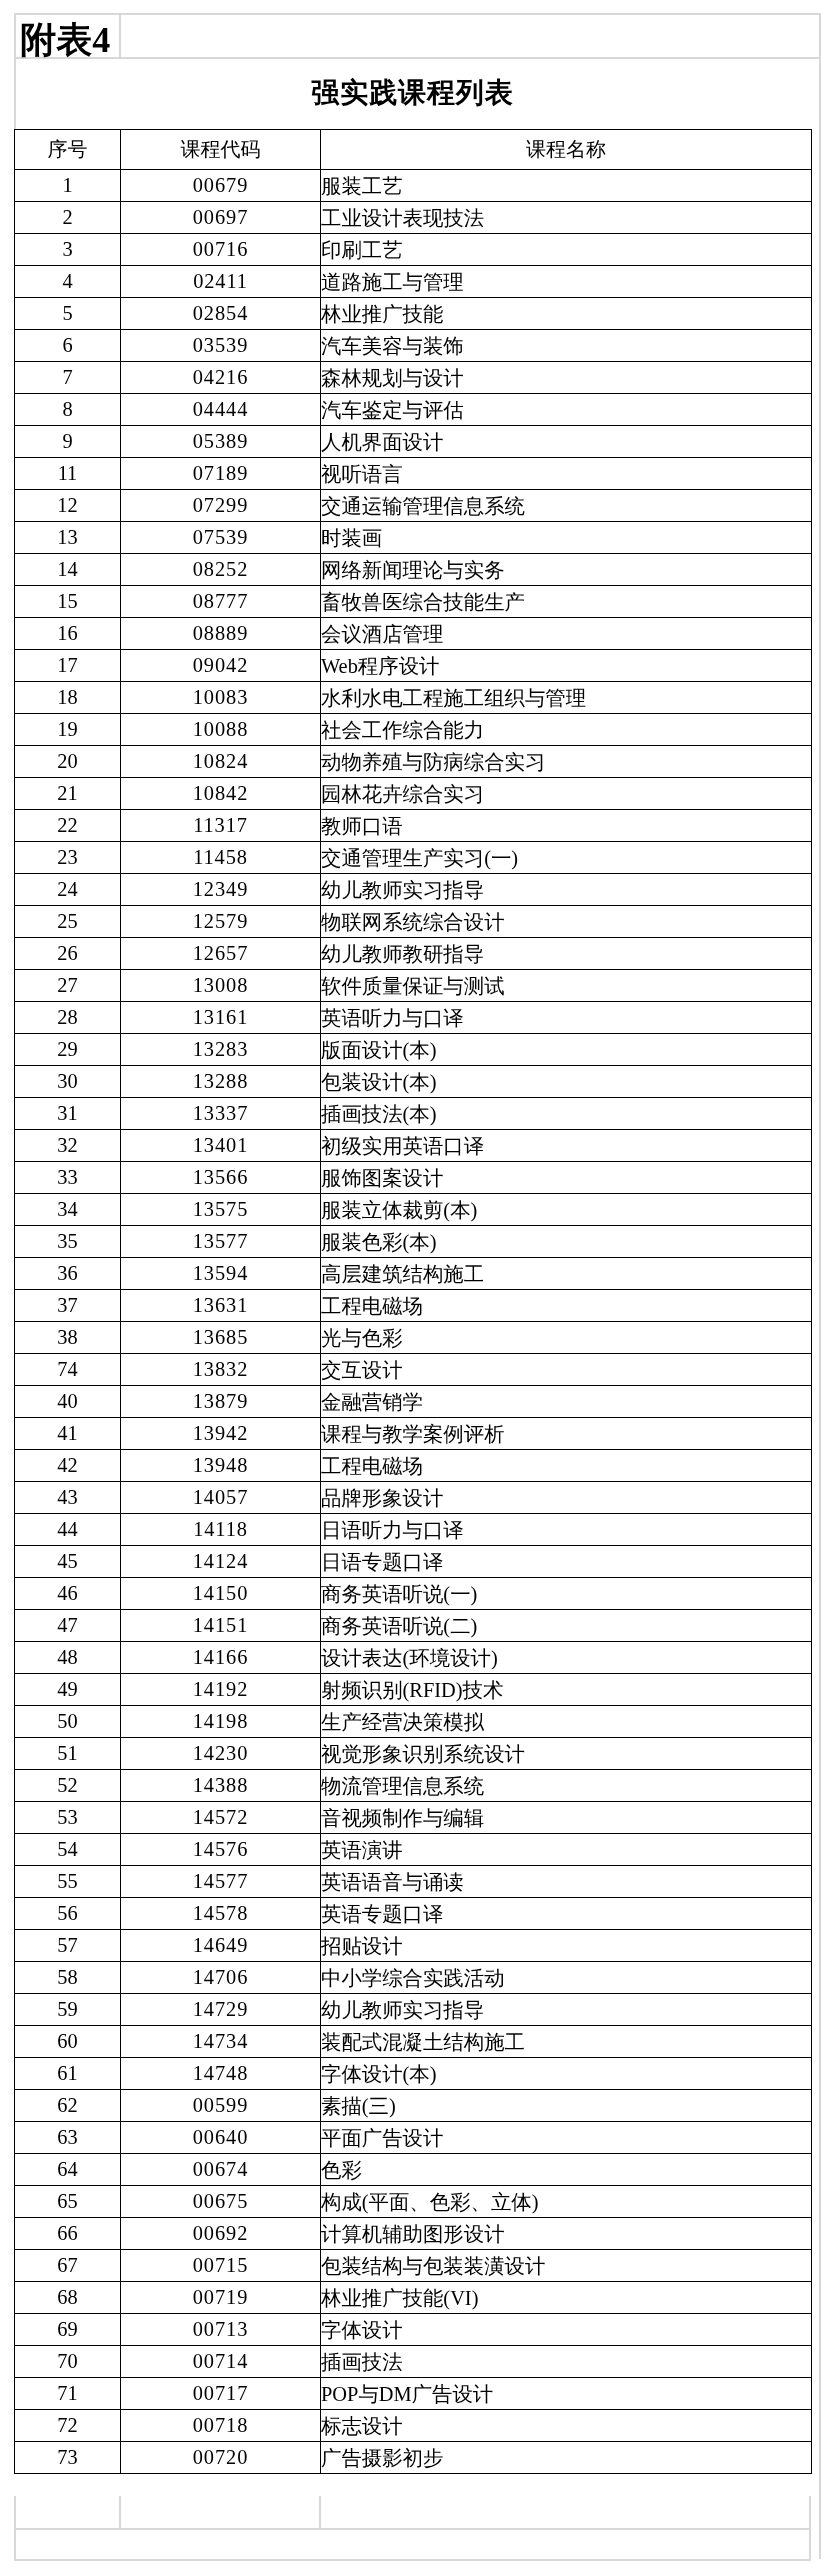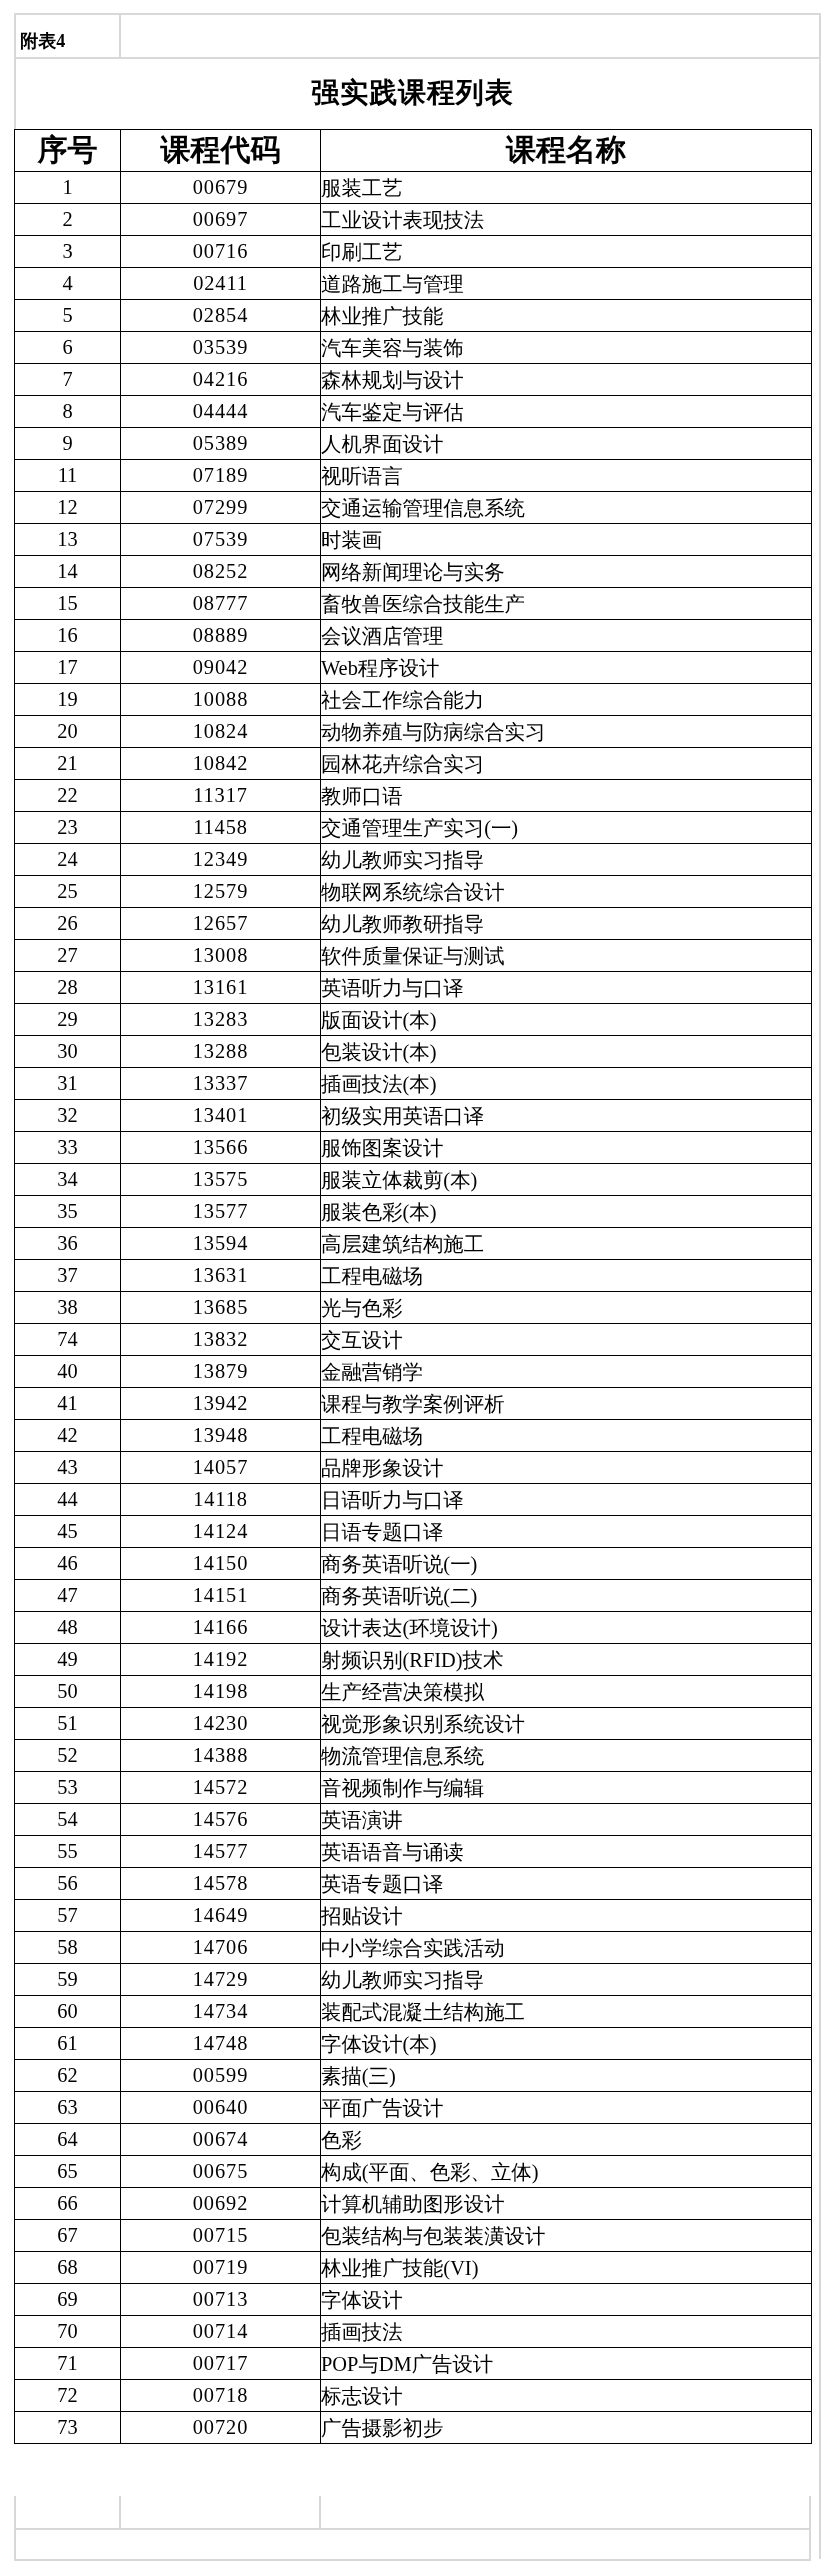--- a/index.html
+++ b/index.html
@@ -26,21 +26,21 @@
   .gl-b-v4{left:809px;top:2496px;width:1.8px;height:33px;}
   .gl-b-h1{left:14px;top:2528px;width:797px;height:1.8px;}
   .gl-b-v5{left:14px; top:2529px;width:1.8px;height:31px;}
   .gl-b-v6{left:809px;top:2529px;width:1.8px;height:31px;}
   .gl-b-h2{left:14px;top:2559px;width:797px;height:1.8px;}
 
   .appendix{
     position:absolute;left:14px;top:13.3px;width:105px;height:55px;
     display:flex;align-items:center;
     padding-left:6.2px;box-sizing:border-box;
-    font-size:18px;font-weight:bold;
+    font-size:36px;font-weight:bold;
   }
   .big-title{
     position:absolute;left:14px;top:59px;width:797px;height:68px;
     display:flex;align-items:center;justify-content:center;
     font-size:28px;font-weight:bold;letter-spacing:0.9px;
   }
 
   table.course{
     position:absolute;left:14px;top:129px;
     width:797px;
@@ -51,21 +51,21 @@
     border:1.8px solid #000;
     padding:0;
     overflow:hidden;
     white-space:nowrap;
   }
   table.course col.c-no  {width:106px;}
   table.course col.c-code{width:200px;}
   table.course col.c-name{width:491px;}
   thead tr{height:40px;}
   tbody tr{height:32px;}
-  th{font-weight:bold;font-size:30px;text-align:center;}
+  th{font-weight:normal;font-size:20px;text-align:center;}
   td{font-size:20.4px;}
   td.no  {text-align:center;}
   td.code{text-align:center;letter-spacing:0.9px;}
   td.name{text-align:left;padding-left:2.7px;}
 </style>
 </head>
 <body>
 
 <div class="sheet">
 
@@ -175,20 +175,25 @@
           <td class="no">16</td>
           <td class="code">08889</td>
           <td class="name">会议酒店管理</td>
         </tr>
         <tr>
           <td class="no">17</td>
           <td class="code">09042</td>
           <td class="name">Web程序设计</td>
         </tr>
         <tr>
+          <td class="no">18</td>
+          <td class="code">10083</td>
+          <td class="name">水利水电工程施工组织与管理</td>
+        </tr>
+        <tr>
           <td class="no">19</td>
           <td class="code">10088</td>
           <td class="name">社会工作综合能力</td>
         </tr>
         <tr>
           <td class="no">20</td>
           <td class="code">10824</td>
           <td class="name">动物养殖与防病综合实习</td>
         </tr>
         <tr>

